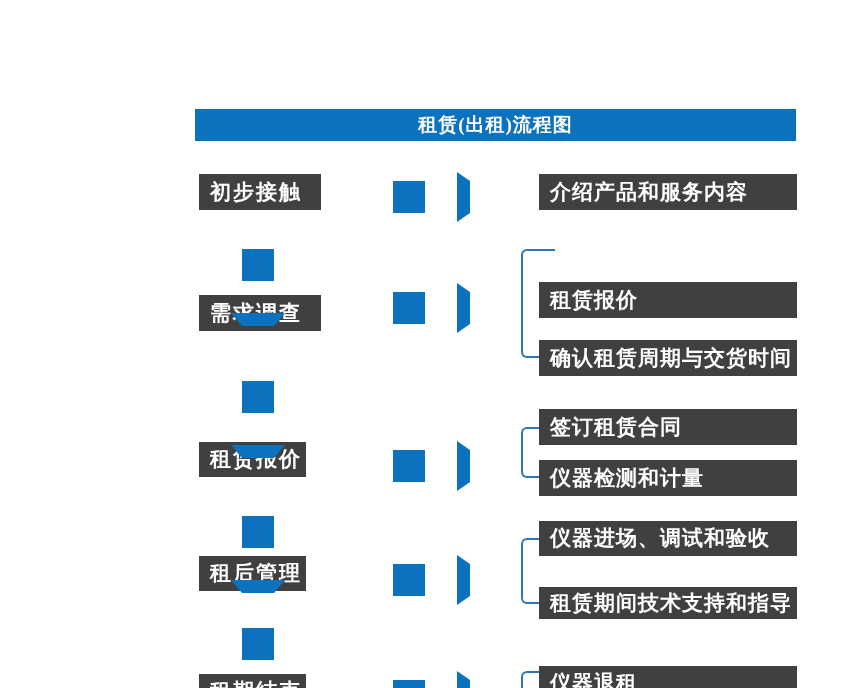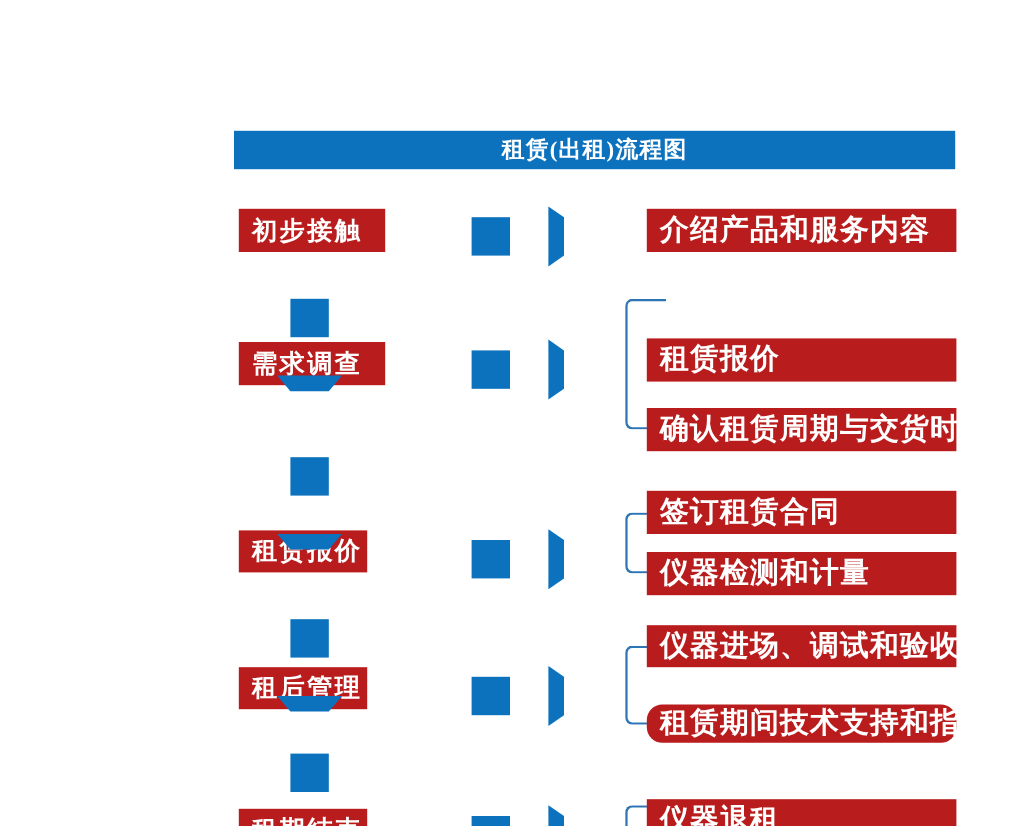--- a/index.html
+++ b/index.html
@@ -19,36 +19,36 @@
     left: 99px; top: 13px; width: 601px; height: 32px;
     background: #0C72BE;
     color: #ffffff;
     font-weight: bold;
     font-size: 19px;
     display: flex; align-items: center; justify-content: center;
     letter-spacing: 1px;
   }
   .box {
     position: absolute;
-    background: #b91c1c;
+    background: #404040;
     color: #ffffff;
     font-weight: bold;
     display: flex; align-items: center;
     line-height: 1;
     white-space: nowrap;
   }
   .step {
     left: 103px;
     font-size: 21px;
     padding-left: 11px;
     letter-spacing: 2px;
   }
   .detail {
     left: 443px; width: 258px;
-    font-size: 24px;
+    font-size: 21px;
     padding-left: 11px;
     letter-spacing: 1px;
   }
   
   .h-arrow {
     position: absolute;
     left: 265px; width: 88px; height: 18px;
     display: flex; align-items: center;
   }
   .h-arrow .stem { flex: 1; height: 6px; background: #0C72BE; }
@@ -82,21 +82,21 @@
   }
 </style>
 </head>
 <body>
 
 <div class="canvas">
 
   <div class="title-bar">租赁(出租)流程图</div>
 
   <div class="box step" style="top:78px;  width:122px; height:36px;">初步接触</div>
-  <div class="box step" style="top:189px; width:122px; height:36px;">需求调查</div>
+  <div class="box step" style="top:199px; width:122px; height:36px;">需求调查</div>
   <div class="box step" style="top:346px; width:107px; height:35px;">租赁报价</div>
   <div class="box step" style="top:460px; width:107px; height:35px;">租后管理</div>
   <div class="box step" style="top:578px; width:107px; height:35px;">租期结束</div>
 
   <div class="v-arrow" style="top:121px; height:65px;">
       <div class="stem"></div>
       <div class="head"></div>
     </div>
   <div class="v-arrow" style="top:253px; height:60px;">
       <div class="stem"></div>
@@ -139,17 +139,17 @@
 
   <div class="box detail" style="top:78px;  height:36px;">介绍产品和服务内容</div>
 
   <div class="box detail" style="top:186px; height:36px;">租赁报价</div>
   <div class="box detail" style="top:244px; height:36px;">确认租赁周期与交货时间</div>
 
   <div class="box detail" style="top:313px; height:36px;">签订租赁合同</div>
   <div class="box detail" style="top:364px; height:36px;">仪器检测和计量</div>
 
   <div class="box detail" style="top:425px; height:35px;">仪器进场、调试和验收</div>
-  <div class="box detail" style="top:491px; height:19px;border-radius:13px;">租赁期间技术支持和指导</div>
+  <div class="box detail" style="top:491px; height:19px;">租赁期间技术支持和指导</div>
 
   <div class="box detail" style="top:570px; height:35px;">仪器退租</div>
 
 </div>
 
 </body></html>

